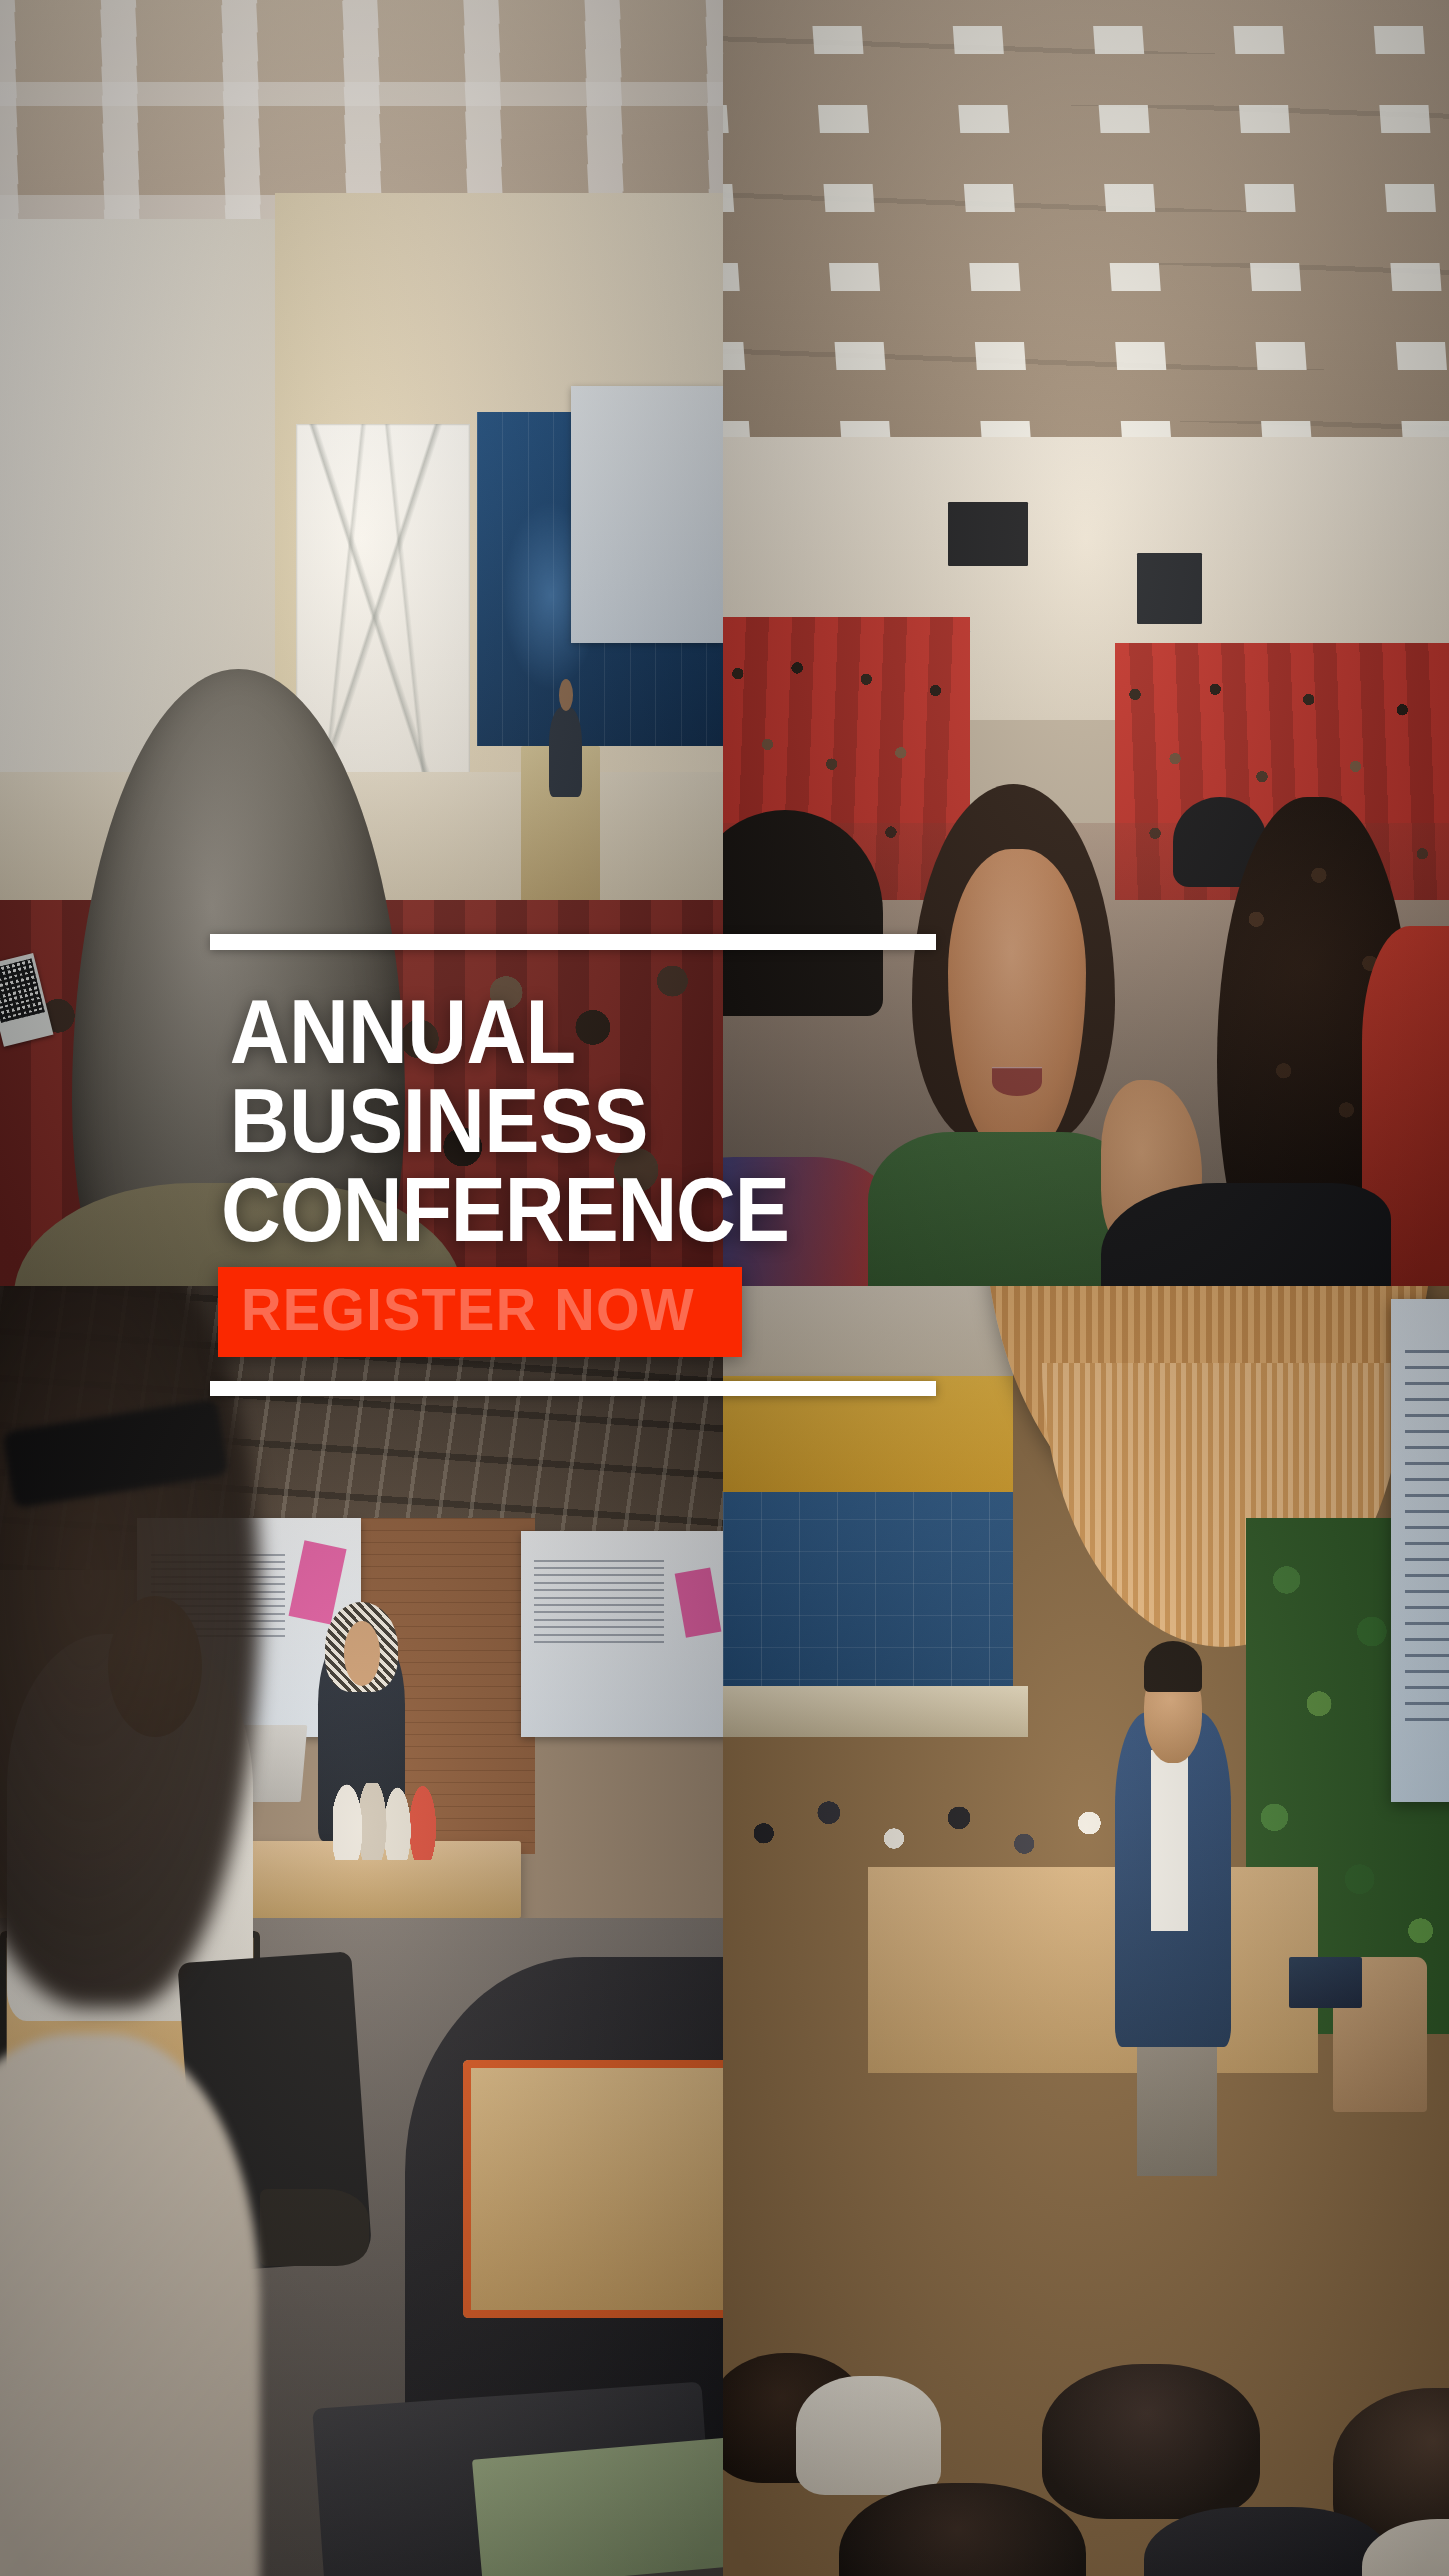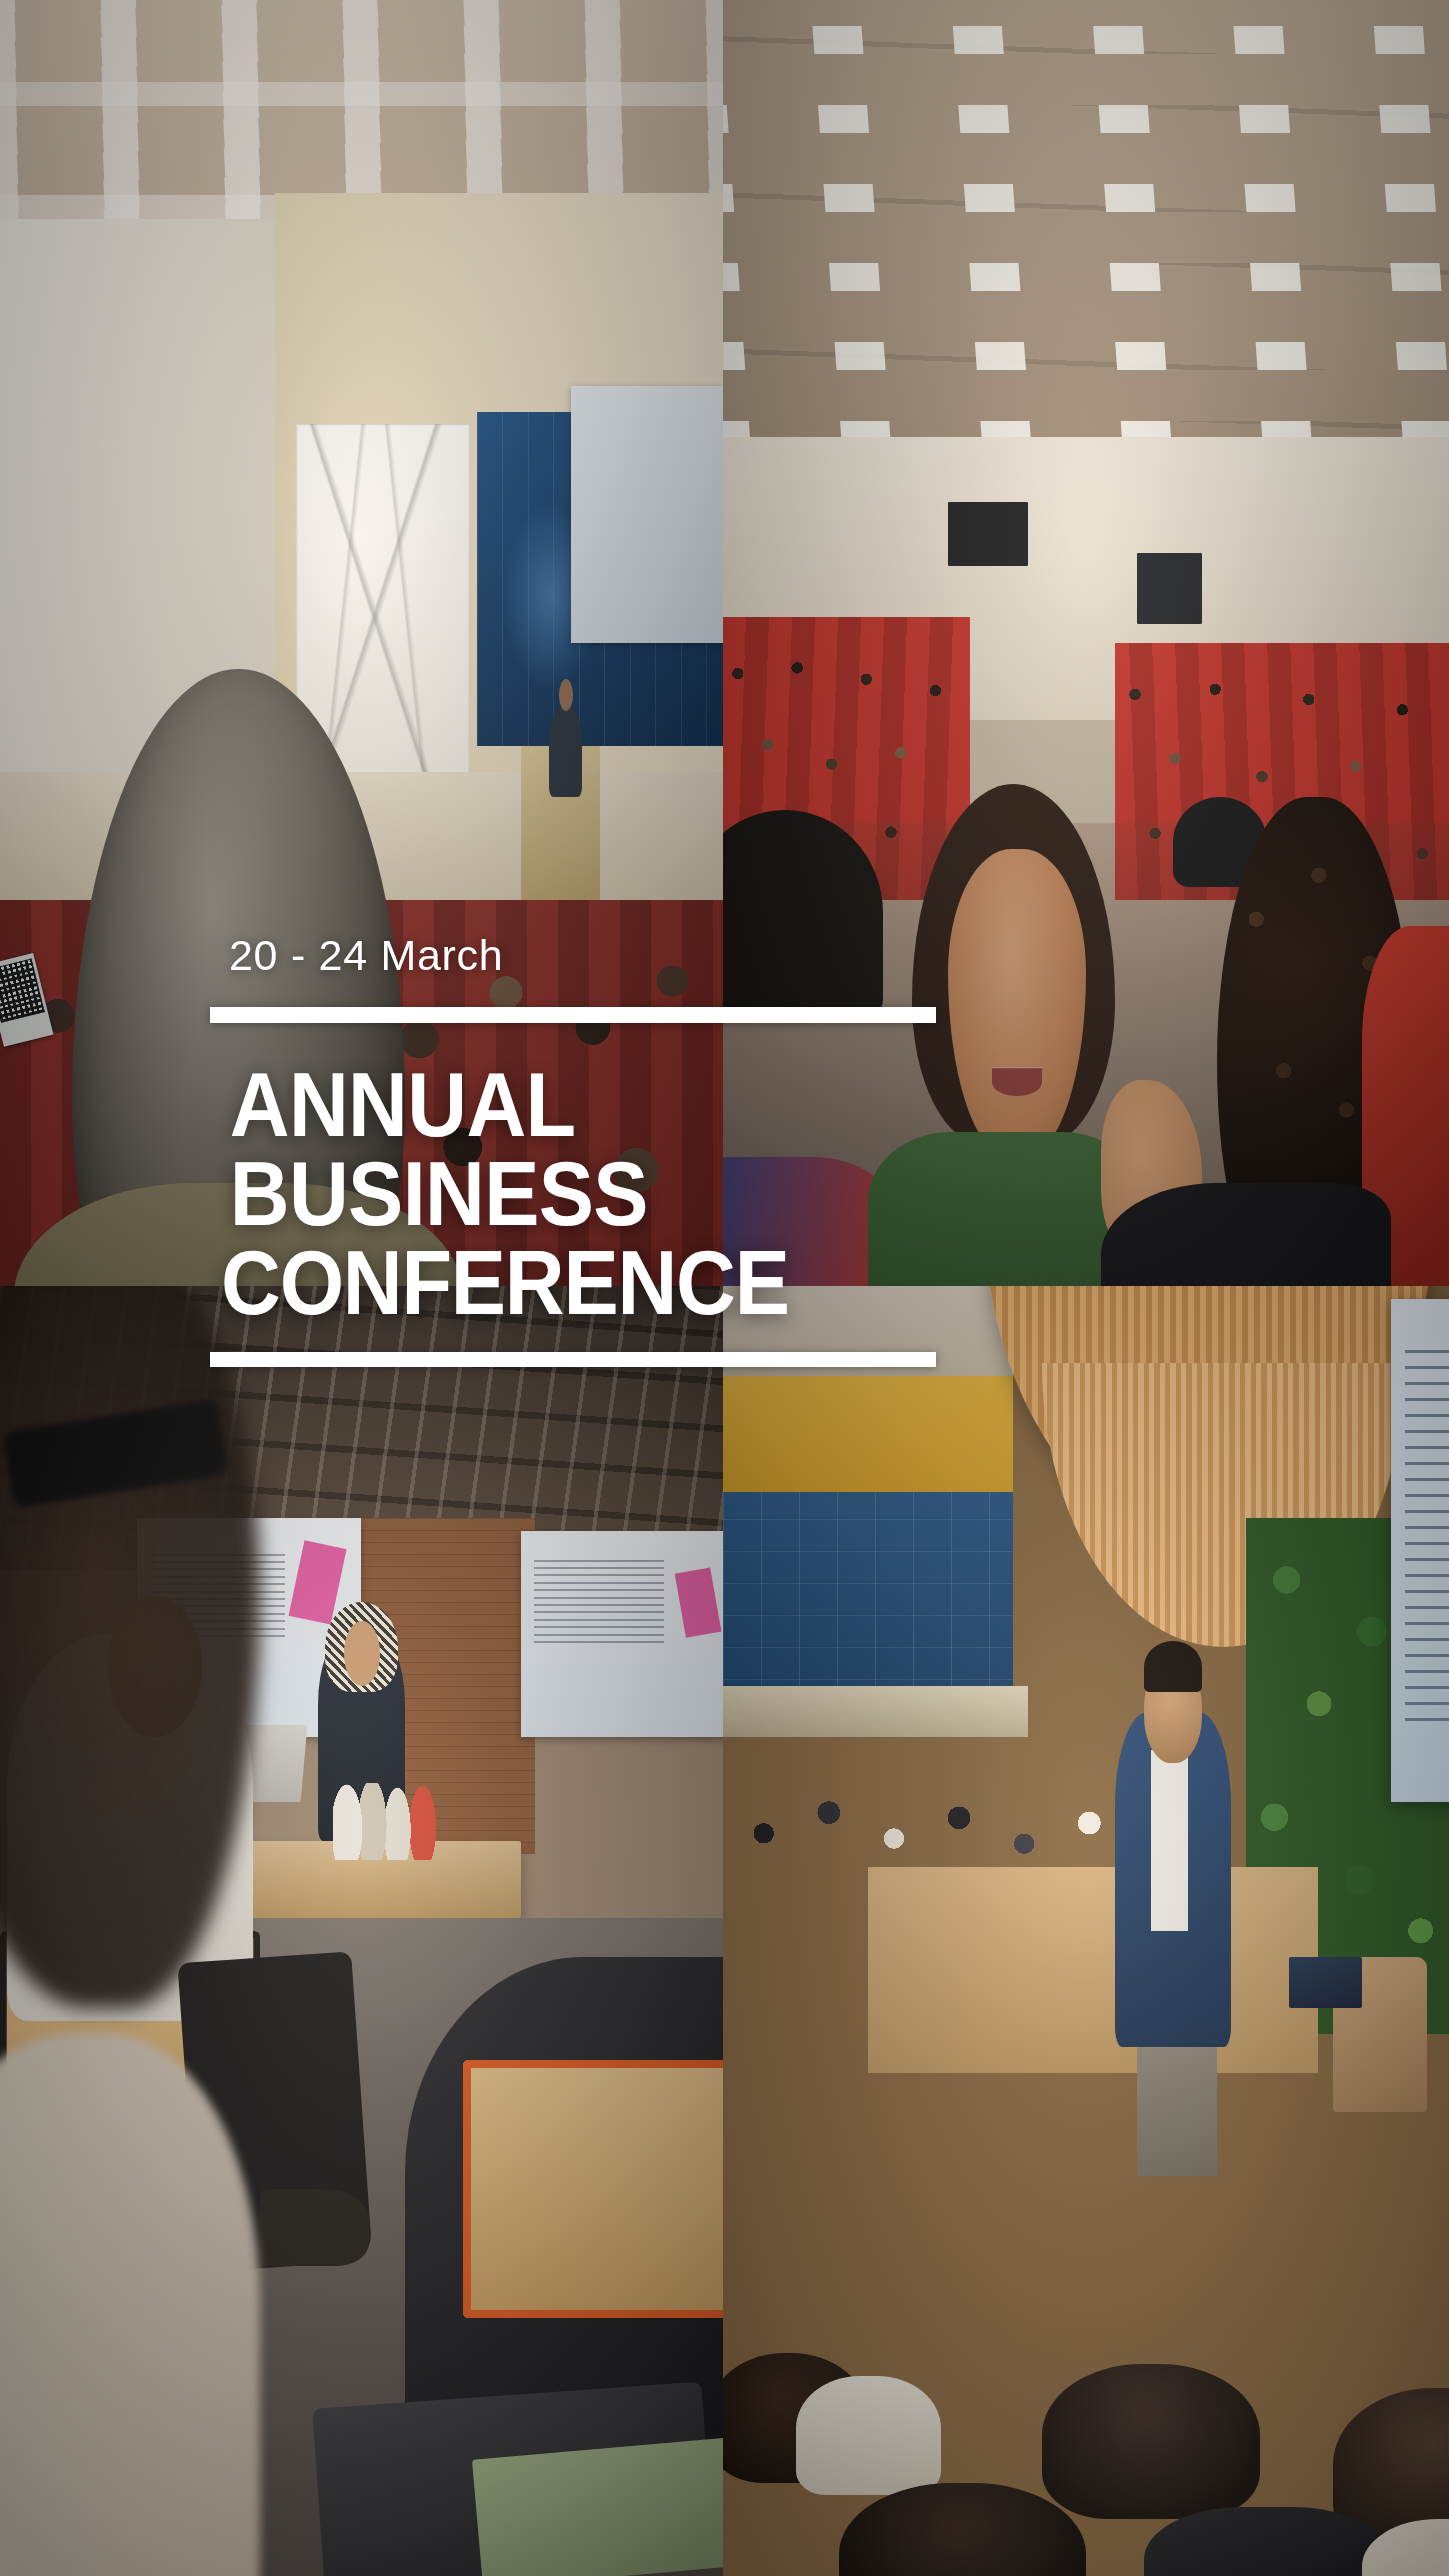--- a/index.html
+++ b/index.html
@@ -432,30 +432,32 @@
         <div class="a6"></div>
         <div class="a7"></div>
       </div>
     </div>
 
   </div>
 
   <div class="overlay">
     <div class="block">
 
-      <div class="date">20 - 24 March</div>
 
       <div class="rule"></div>
 
       <div class="headline">
         <span class="ln l1">ANNUAL</span>
         <span class="ln l2">BUSINESS</span>
         <span class="ln l3">CONFERENCE</span>
       </div>
 
+      <button class="cta">
+        <span class="cta-label">REGISTER NOW</span>
+      </button>
 
       <div class="rule bottom"></div>
 
     </div>
   </div>
 
 </div>
 
 
 </body></html>

